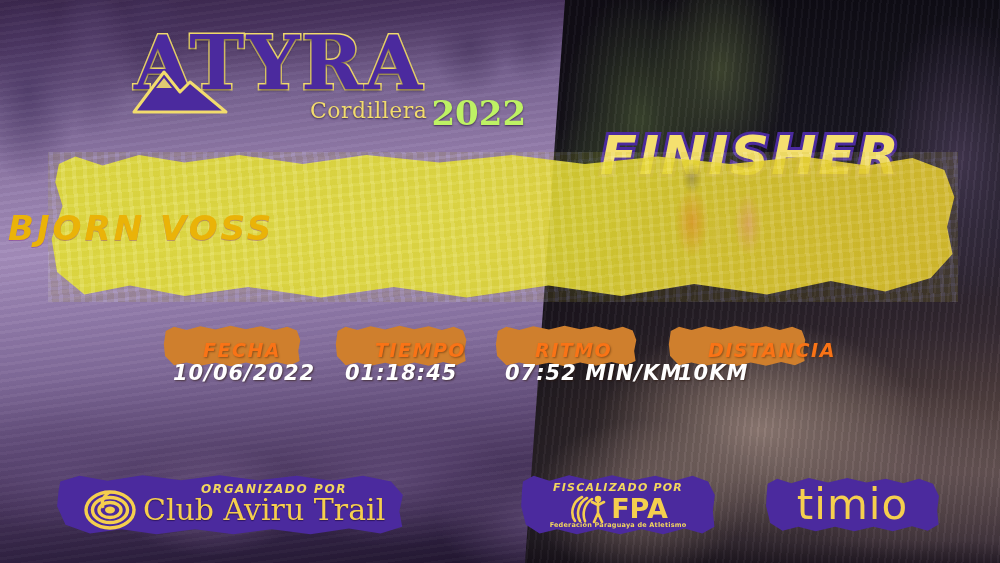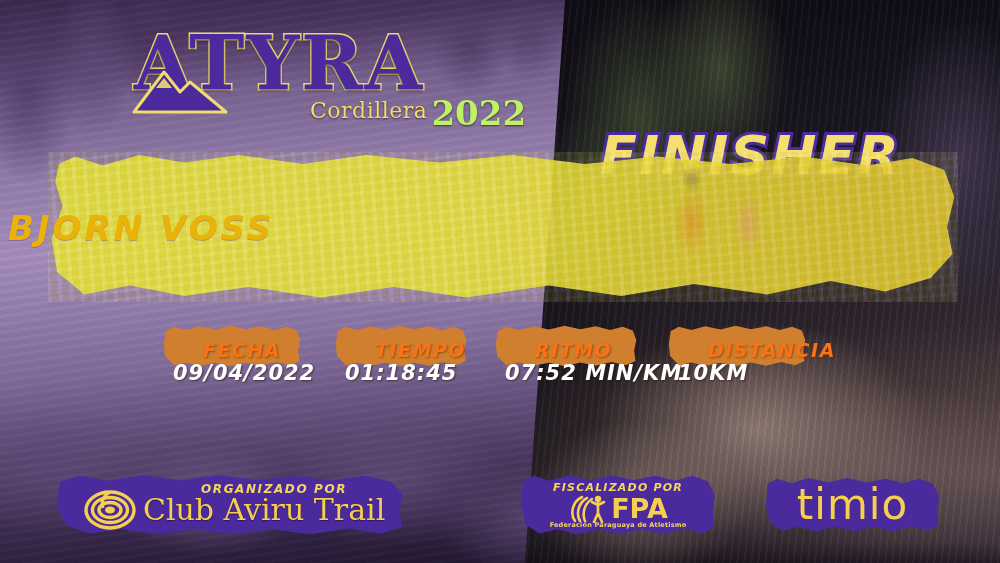--- a/index.html
+++ b/index.html
@@ -320,21 +320,21 @@
     <div class="texture"></div>
     <div class="runner-photo"></div>
     <div class="runner-name">BJORN VOSS</div>
   </div>
 
   <div class="stats">
 
     <div class="stat" id="stat-0">
       <div class="paint"></div>
       <div class="label">FECHA</div>
-      <div class="value">09/04/2022</div>
+      <div class="value">10/06/2022</div>
     </div>
 
     <div class="stat" id="stat-1">
       <div class="paint"></div>
       <div class="label">TIEMPO</div>
       <div class="value">01:18:45</div>
     </div>
 
     <div class="stat" id="stat-2">
       <div class="paint"></div>

